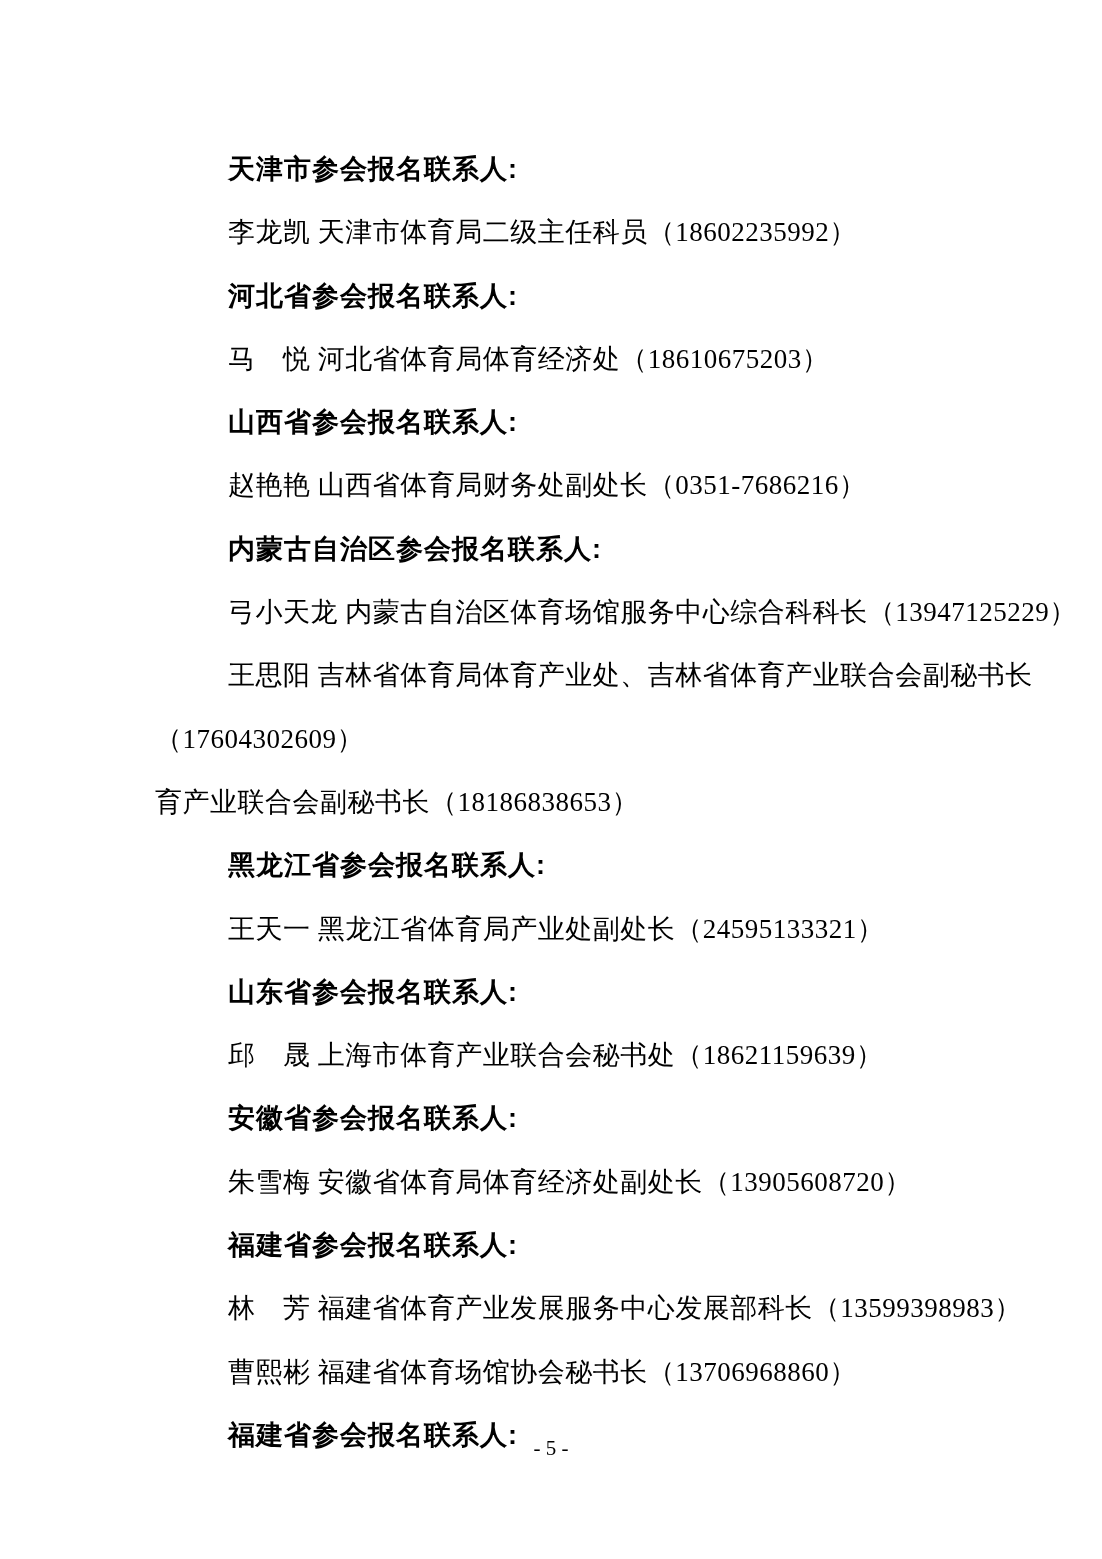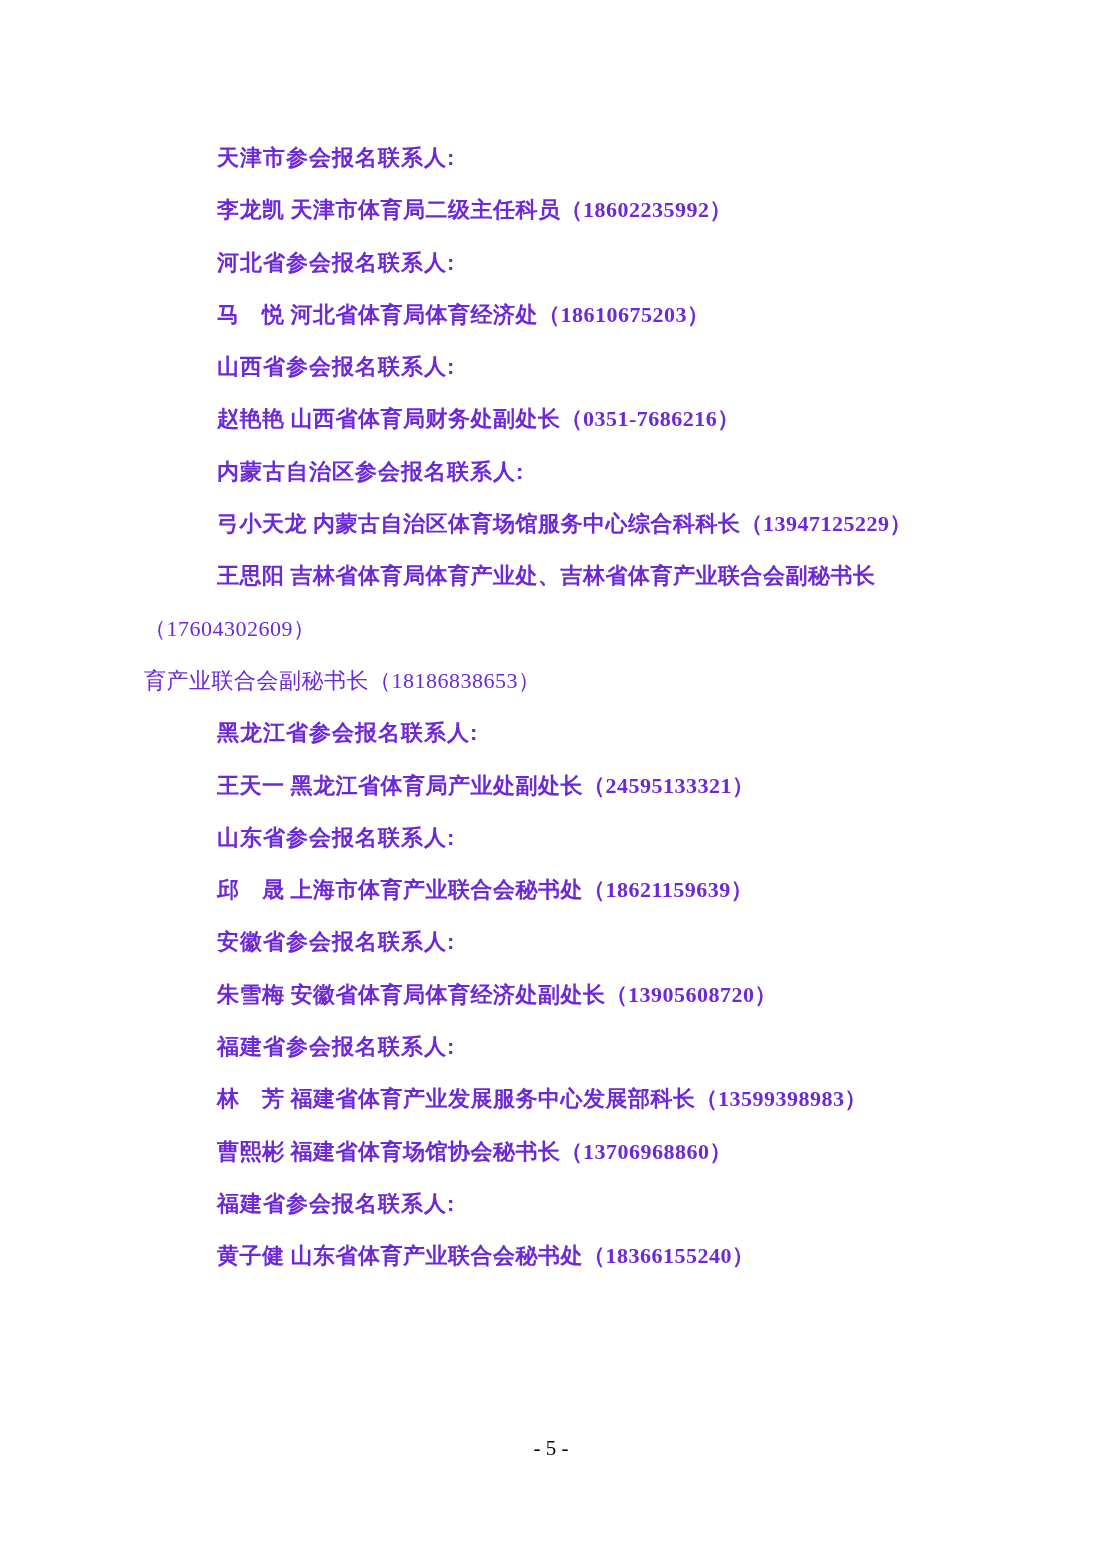--- a/index.html
+++ b/index.html
@@ -20,32 +20,31 @@
     inset: 0;
     background: #ffffff;
   }
   .content {
     position: absolute;
     left: 142px;
     top: 131px;
     width: 830px;
   }
   .line {
-    margin: 2px;
+    margin: 13px;
     height: 50.3px;
     line-height: 50.3px;
-    font-size: 22px;
+    font-size: 27px;
     white-space: pre;
-    color: #6d28d9;
+    color: #000000;
     font-family: "Liberation Serif", "DejaVu Serif", serif;
     letter-spacing: 0.5px;
   }
   .line.indent {
     text-indent: 73px;
-    font-weight: bold;
   }
   .line.heading {
     font-weight: 700;
     font-family: "Liberation Sans", "DejaVu Sans", sans-serif;
     letter-spacing: 1px;
   }
   .footer {
     position: absolute;
     top: 1434px;
     left: 0;
@@ -79,18 +78,17 @@
       <h2 class="line heading indent">黑龙江省参会报名联系人:</h2>
       <p class="line indent">王天一 黑龙江省体育局产业处副处长（24595133321）</p>
       <h2 class="line heading indent">山东省参会报名联系人:</h2>
       <p class="line indent">邱　晟 上海市体育产业联合会秘书处（18621159639）</p>
       <h2 class="line heading indent">安徽省参会报名联系人:</h2>
       <p class="line indent">朱雪梅 安徽省体育局体育经济处副处长（13905608720）</p>
       <h2 class="line heading indent">福建省参会报名联系人:</h2>
       <p class="line indent">林　芳 福建省体育产业发展服务中心发展部科长（13599398983）</p>
       <p class="line indent">曹熙彬 福建省体育场馆协会秘书长（13706968860）</p>
       <h2 class="line heading indent">福建省参会报名联系人:</h2>
-      <p class="line indent">黄子健 山东省体育产业联合会秘书处（18366155240）</p>
     </main>
   <div class="footer">
     <span class="page-number">- 5 -</span>
   </div>
 </div>
 
 </body></html>

